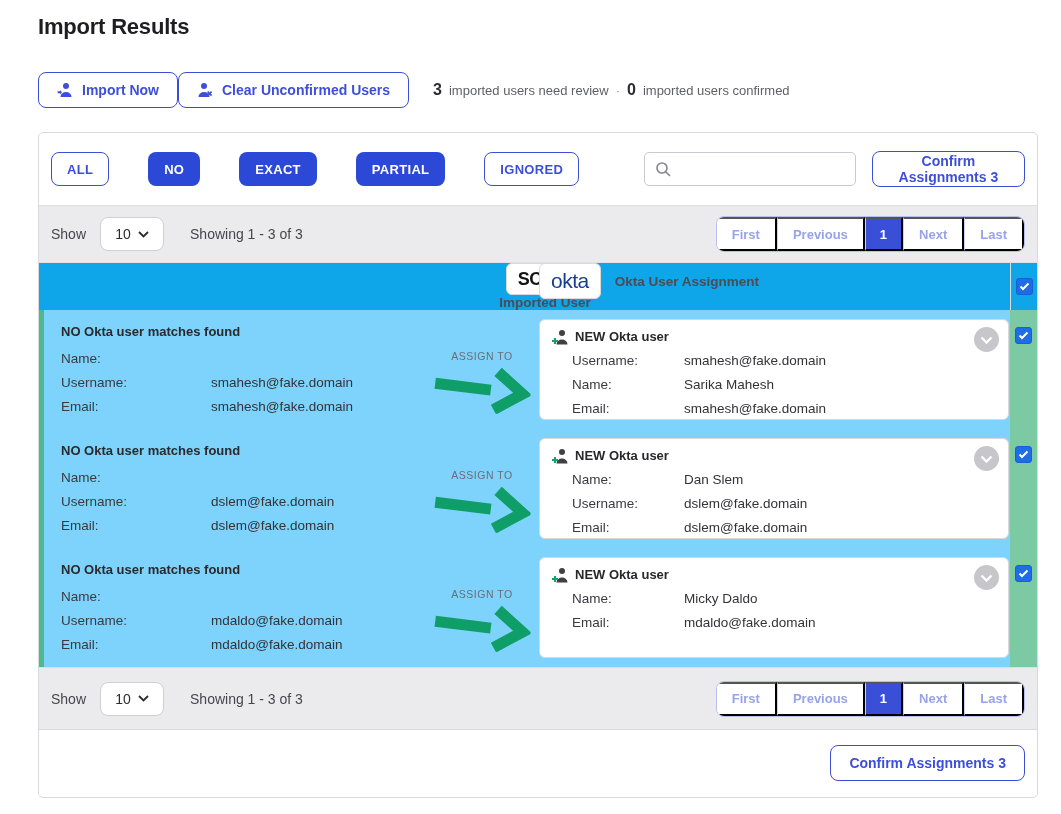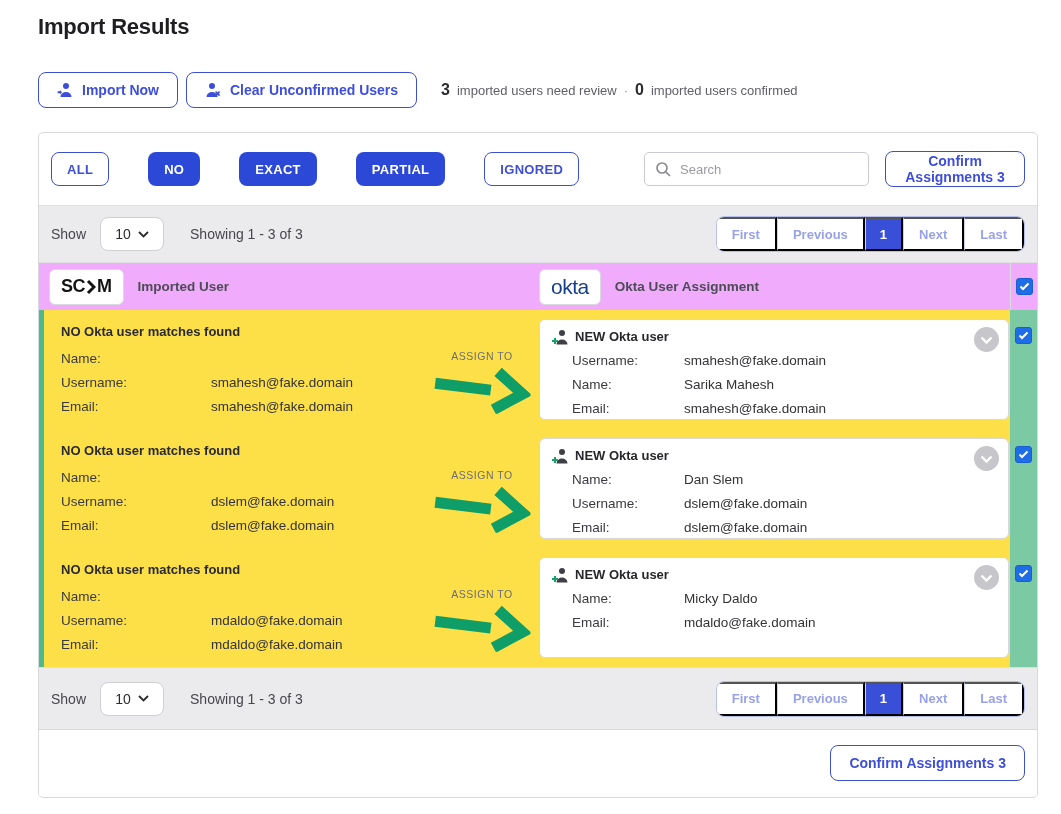--- a/index.html
+++ b/index.html
@@ -12,21 +12,21 @@
   .page-title {
     position:absolute; left:38px; top:14px; margin:0;
     font-size:22px; font-weight:bold; color:#1e1e22; letter-spacing:-0.2px;
   }
   .toolbar { position:absolute; left:38px; top:72px; display:flex; align-items:center; }
   .btn-outline {
     display:inline-flex; align-items:center; gap:9px; height:36px; padding:0 18px;
     border:1px solid #3c4fd0; border-radius:8px; background:#fff;
     color:#3d4edb; font-weight:bold; font-size:14px; cursor:pointer;
   }
-  .btn-outline + .btn-outline { margin-left:8px; }
+  .btn-outline + .btn-outline { margin-left:0; }
   .stats { display:flex; align-items:center; gap:7px; margin-left:24px; font-size:13px; color:#5f5f68; }
   .stats .num { font-size:16px; font-weight:bold; color:#2b2b30; }
   .stats .dot { color:#8a8a92; }
 
   .panel {
     position:absolute; left:38px; top:132px; width:1000px; height:666px;
     border:1px solid #d9d9dd; border-radius:5px; background:#fff; overflow:hidden;
   }
   .filter-row { height:72px; display:flex; align-items:center; padding:0 12px;gap:16px; }
   .chip {
@@ -67,34 +67,34 @@
     overflow:hidden; background:#fff;
   }
   .pg {
     height:34px; padding:0 15px; display:flex; align-items:center;
     color:#98a2e8; font-weight:bold; font-size:13px; border-left:1px solid #ccd1f0;
     background:#fff; cursor:pointer;
   }
   .pg:first-child { border-left:none; }
   .pg.active { background:#3a4fd8; color:#fff; padding:0 14px; }
 
-  .thead { height:48px; background:#f0abfc; border-top:1px solid #e1e1e4; position:relative; display:flex; align-items:center; }
+  .thead { height:48px; background:#0ea5e9; border-top:1px solid #e1e1e4; position:relative; display:flex; align-items:center;flex-direction:column; }
   .logo-box {
     height:36px; background:#fff; border:1px solid #d9d9de; border-radius:6px;
     display:flex; align-items:center; justify-content:center; padding:0 11px; margin-left:10px;
   }
   .scim-text { font-weight:bold; font-size:18px; color:#141416; letter-spacing:-0.5px; display:flex; align-items:center; }
   .okta-text { font-weight:normal; font-size:21px; color:#173e8c; letter-spacing:-0.5px; }
   .col-header { margin-left:14px; font-weight:bold; font-size:13.5px; color:#4c4c55; }
   .right-head { position:absolute; left:500px; display:flex; align-items:center; }
   .check-head {
     position:absolute; right:0; top:0; width:27px; height:100%;
     border-left:1px solid #dcdce0; display:flex; align-items:center; justify-content:center;
   }
-  .rows { position:relative; height:357px; background:#fde047;text-decoration:underline; }
+  .rows { position:relative; height:357px; background:#7dd3fc;text-decoration:underline; }
   .leftbar { position:absolute; left:0; top:0; bottom:0; width:5px; background:#4cba8c; }
   .greencol { position:absolute; right:0; top:0; bottom:0; width:27px; background:#7ccaa3; }
   .row { position:relative; height:119px; }
   .status { position:absolute; left:22px; top:14px; font-weight:bold; font-size:13px; color:#2a2a2e; }
   .fld { position:absolute; left:22px; font-size:13.5px; color:#3a3a40; }
   .fld .val { position:absolute; left:150px; white-space:nowrap; color:#333338; }
   .assign { position:absolute; left:388px; top:40px; width:110px; text-align:center; }
   .assign-label { font-size:10.5px; letter-spacing:0.5px; color:#6d6d76; }
   .assign svg { display:block; margin:2px auto 0; transform:rotate(7deg); }
   .card {
@@ -159,21 +159,20 @@
     <button class="chip outline">ALL</button>
     <button class="chip fill">NO</button>
     <button class="chip fill">EXACT</button>
     <button class="chip fill">PARTIAL</button>
     <button class="chip outline">IGNORED</button>
     <div class="search-box">
       <svg width="16" height="16" viewBox="0 0 16 16">
         <circle cx="7" cy="7" r="5" fill="none" stroke="#8a8a92" stroke-width="1.7"></circle>
         <line x1="10.8" y1="10.8" x2="15" y2="15" stroke="#8a8a92" stroke-width="1.7"></line>
       </svg>
-      <input type="text" placeholder="Search" style="">
     </div>
     <button class="confirm-btn">Confirm Assignments 3</button>
   </div>
 
   <div class="pagebar">
     <span class="show-label">Show</span>
     <div class="size-select">
       <span>10</span>
       <svg width="11" height="7" viewBox="0 0 11 7">
         <polyline points="1,1 5.5,5.5 10,1" fill="none" stroke="#2b2b30" stroke-width="1.8"></polyline>

